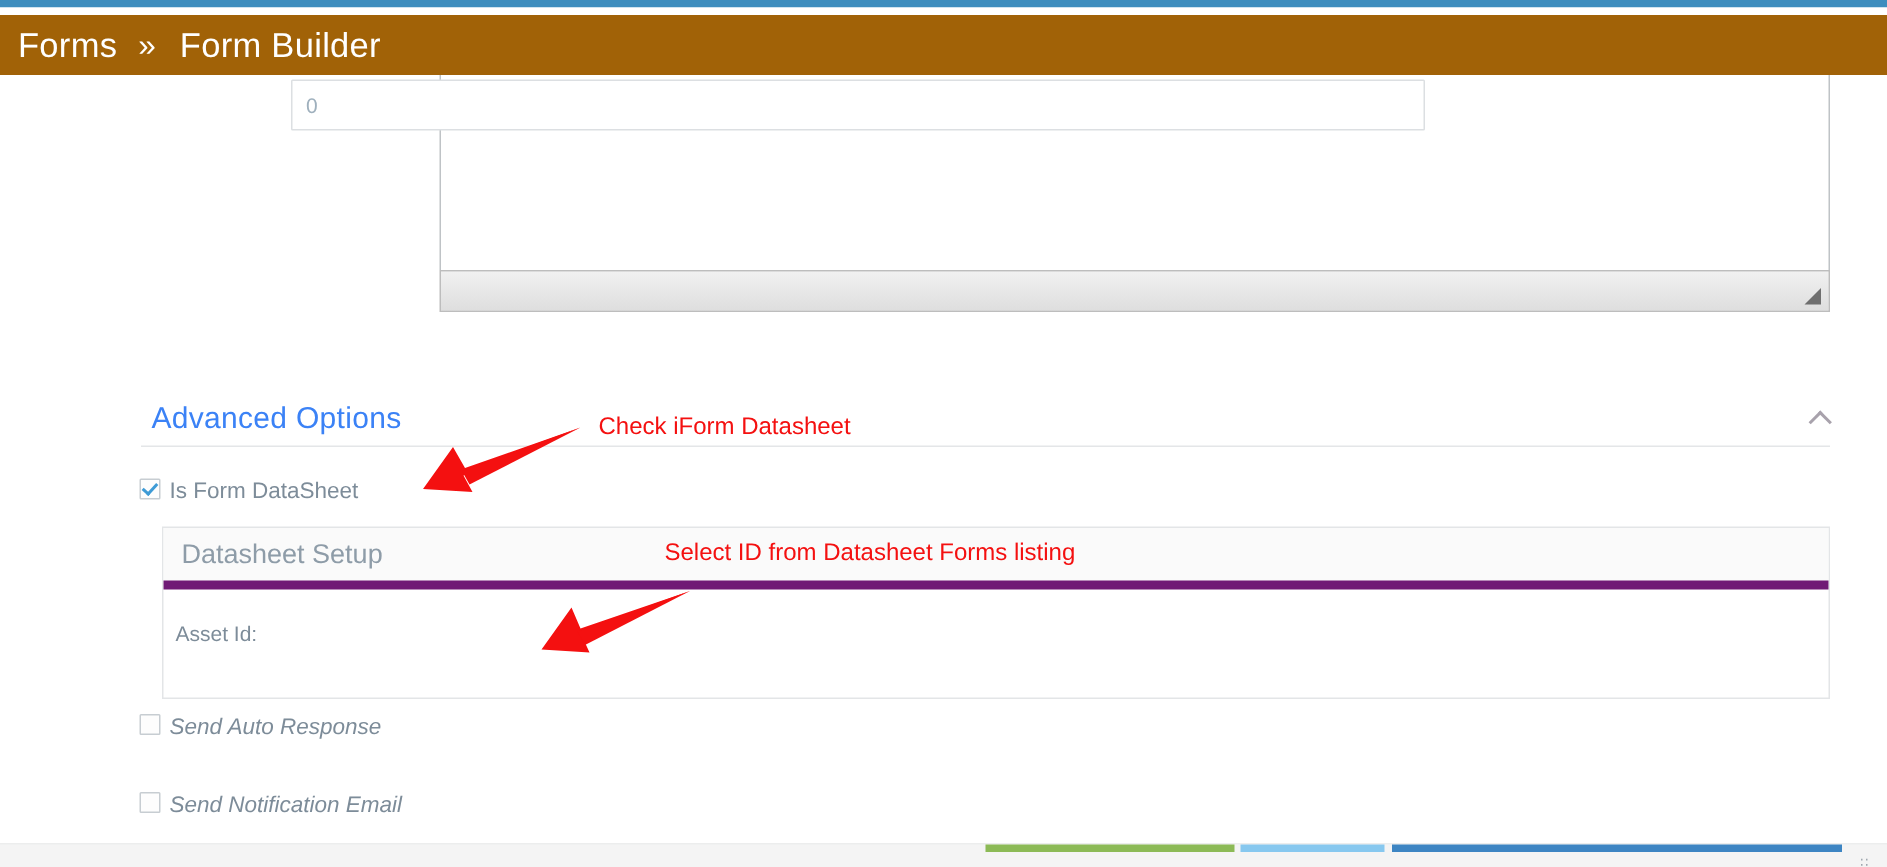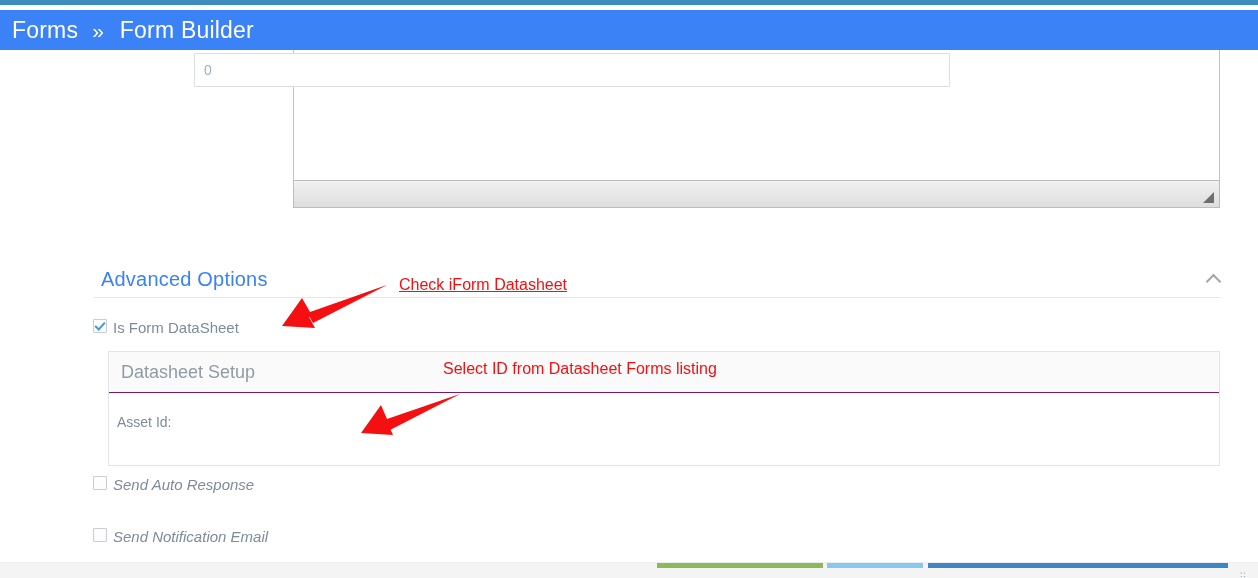--- a/index.html
+++ b/index.html
@@ -28,21 +28,21 @@
     left: 0; top: 5px;
     width: 1258px; height: 5px;
     background: #ffffff;
   }
 
   
   .header-bar {
     position: absolute;
     left: 0; top: 10px;
     width: 1258px; height: 40px;
-    background: #3b82f6;
+    background: #a16207;
     display: flex;
     align-items: center;
     padding-left: 12px;
     box-sizing: border-box;
   }
   .crumb {
     color: #ffffff;
     font-size: 23px;
     font-weight: 400;
     letter-spacing: 0.2px;
@@ -158,21 +158,21 @@
     position: absolute;
     left: 108px; top: 351px;
     width: 1112px; height: 115px;
     box-sizing: border-box;
     border: 1px solid #e3e5e7;
     background: #ffffff;
   }
   .panel-head {
     height: 41px;
     box-sizing: border-box;
-    border-bottom: 1px solid #701a75;
+    border-bottom: 6px solid #701a75;
     background: #fafafa;
     display: flex;
     align-items: center;
     padding-left: 12px;
   }
   .panel-head-title {
     font-size: 18px;
     color: #8e9ca8;
     font-weight: 400;
   }
@@ -201,21 +201,21 @@
     border-radius: 1px;
   }
 
   
   .annot {
     position: absolute;
     color: #f41010;
     font-size: 16px;
     white-space: nowrap;
   }
-  #annot-check { left: 399px; top: 276px; text-decoration: underline; }
+  #annot-check { left: 399px; top: 276px; }
   #annot-select { left: 443px; top: 360px; }
 
   .arrow-svg {
     position: absolute;
     pointer-events: none;
   }
   #arrow-1 { left: 258px; top: 283px; }
   #arrow-2 { left: 343px; top: 392px; }
 
   

